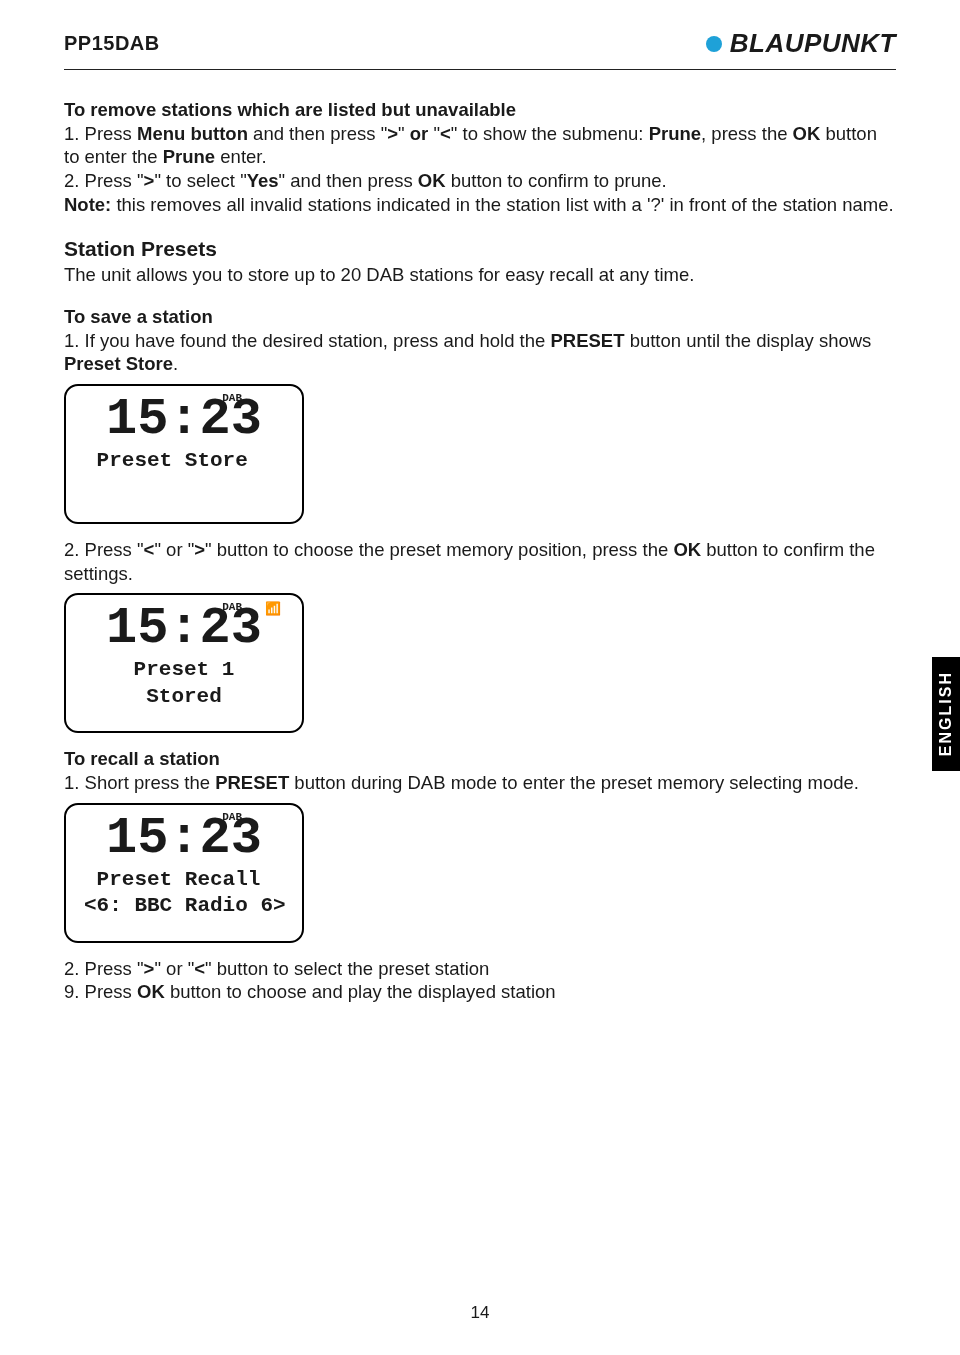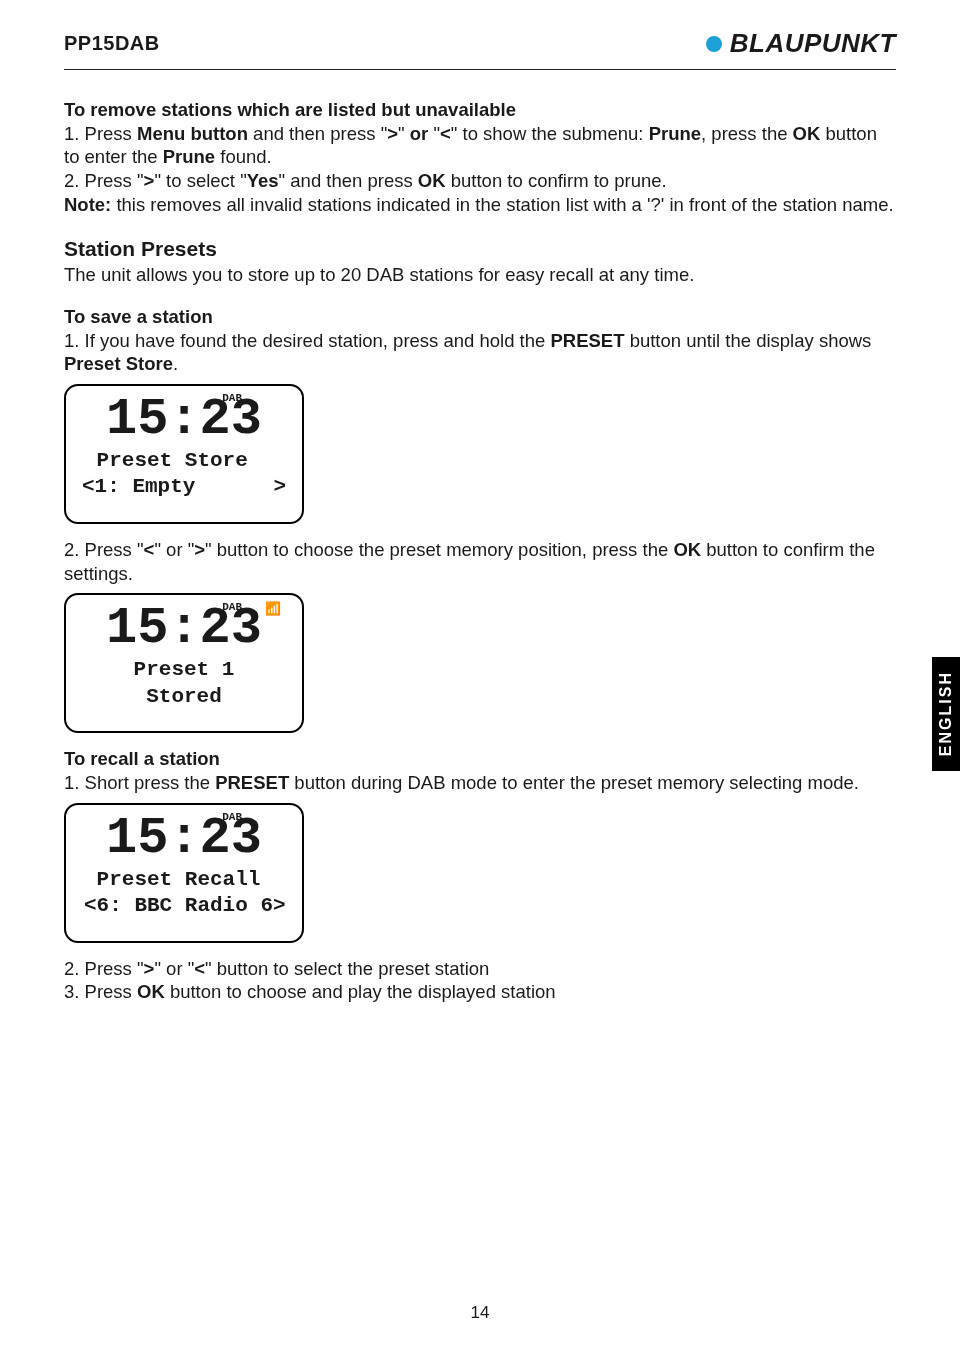--- a/index.html
+++ b/index.html
@@ -170,21 +170,21 @@
       <span class="brand-dot"></span>
       <span class="brand-name">BLAUPUNKT</span>
     </div>
   </div>
 
   
 
   
   <p class="body-text tight">
     <b>To remove stations which are listed but unavailable</b><br>
-    <span>1. Press </span><b>Menu button</b><span> and then press "</span><b>&gt;</b><span>" </span><b>or</b><span> "</span><b>&lt;</b><span>" to show the submenu: </span><b>Prune</b><span>, press the </span><b>OK</b><span> button to enter the </span><b>Prune</b><span> found.</span><br>
+    <span>1. Press </span><b>Menu button</b><span> and then press "</span><b>&gt;</b><span>" </span><b>or</b><span> "</span><b>&lt;</b><span>" to show the submenu: </span><b>Prune</b><span>, press the </span><b>OK</b><span> button to enter the </span><b>Prune</b><span> enter.</span><br>
     <span>2. Press "</span><b>&gt;</b><span>" to select "</span><b>Yes</b><span>" and then press </span><b>OK</b><span> button to confirm to prune.</span><br>
     <b>Note:</b><span> this removes all invalid stations indicated in the station list with a '?' in front of the station name.</span>
   </p>
 
   <br>
 
   
   <p class="body-text">
     <span class="section-title">Station Presets</span><br>
     <span>The unit allows you to store up to 20 DAB stations for easy recall at any time.</span>
@@ -196,24 +196,20 @@
     <span>1. If you have found the desired station, press and hold the </span><b>PRESET</b><span> button until the display shows </span><b>Preset Store</b><span>.</span>
   </p>
 
   
   <div class="lcd">
     <div class="row-top">
       <span class="dab-tag">DAB</span>
       <div class="clock">15:23</div>
     </div>
     <div class="line"> Preset Store</div>
-    <div class="line spread">
-      <span>&lt;1: Empty</span>
-      <span>&gt;</span>
-    </div>
   </div>
 
   <p class="body-text tight">
     <span>2. Press "</span><b>&lt;</b><span>" or "</span><b>&gt;</b><span>" button to choose the preset memory position, press the </span><b>OK</b><span> button to confirm the settings.</span>
   </p>
 
   
   <div class="lcd">
     <div class="row-top">
       <span class="dab-tag">DAB</span>
@@ -235,21 +231,21 @@
     <div class="row-top">
       <span class="dab-tag">DAB</span>
       <div class="clock">15:23</div>
     </div>
     <div class="line"> Preset Recall</div>
     <div class="line">&lt;6: BBC Radio 6&gt;</div>
   </div>
 
   <p class="body-text">
     <span>2. Press "</span><b>&gt;</b><span>" or "</span><b>&lt;</b><span>" button to select the preset station</span><br>
-    <span>3. Press </span><b>OK</b><span> button to choose and play the displayed station</span>
+    <span>9. Press </span><b>OK</b><span> button to choose and play the displayed station</span>
   </p>
 
 </div>
 
 <div class="lang-tab">
   <span>ENGLISH</span>
 </div>
 
 <div class="page-num">14</div>
 

